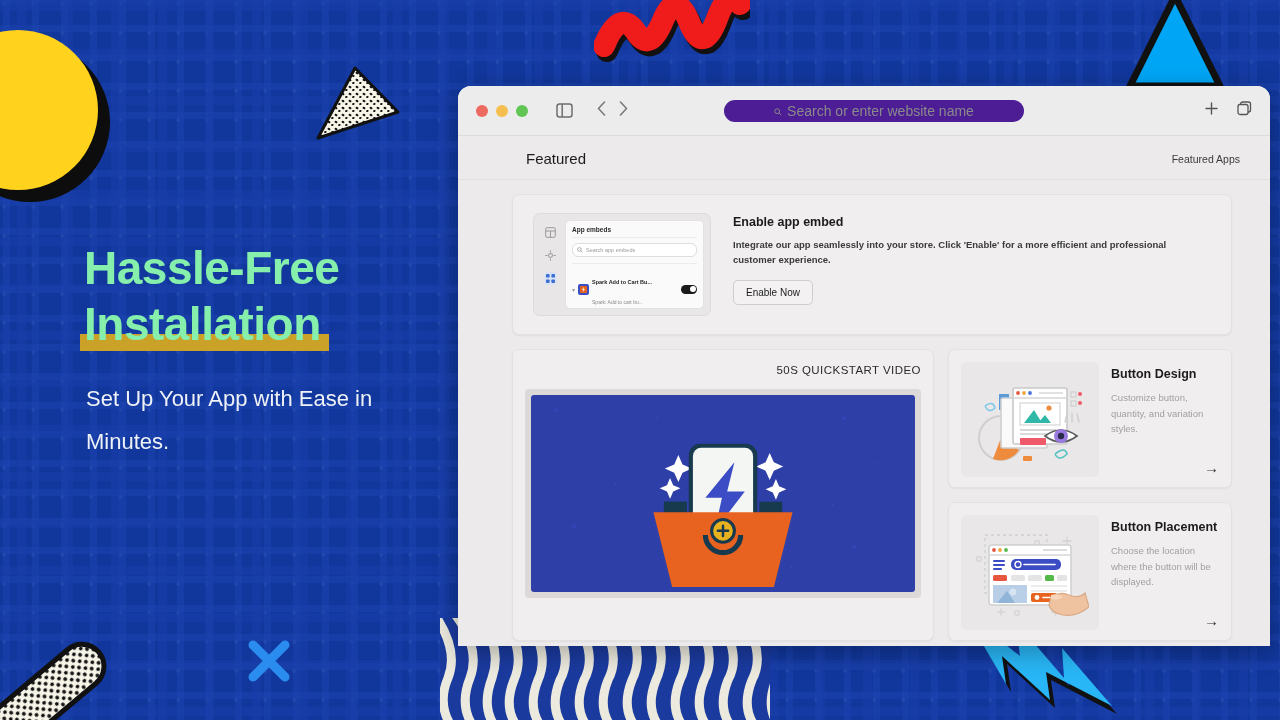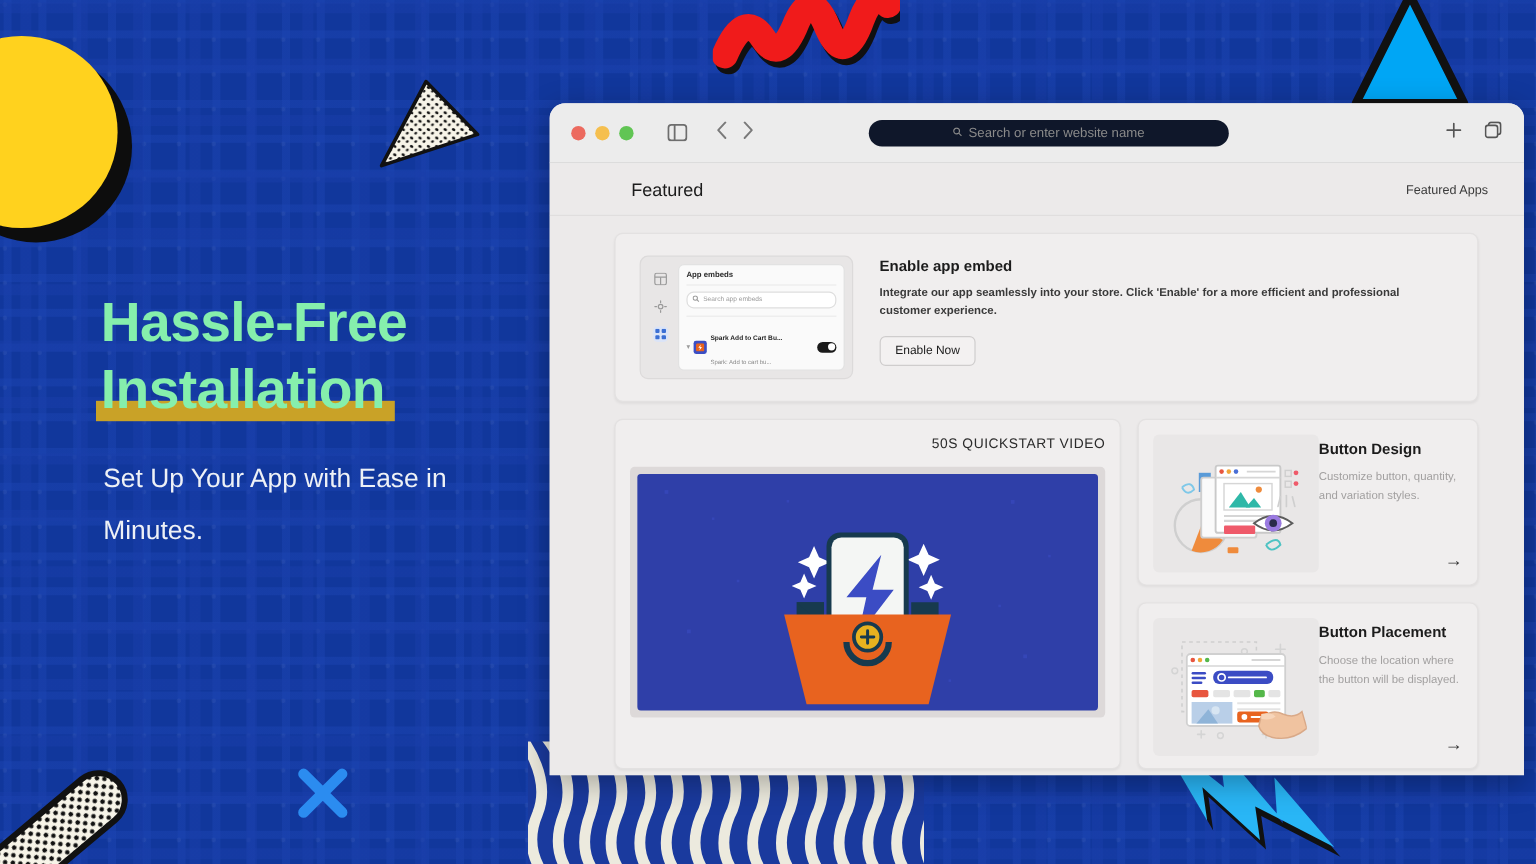--- a/index.html
+++ b/index.html
@@ -80,23 +80,23 @@
     padding:0 18px;box-sizing:border-box;gap:12px;
     border-bottom:1px solid #dcdcdc;
   }
   .dots{display:flex;gap:8px;align-items:center;}
   .dot{width:12px;height:12px;border-radius:50%;}
   .dot.r{background:#ec6a5f;} .dot.y{background:#f5bf4f;} .dot.g{background:#61c554;}
   .chrome-icon{display:flex;align-items:center;justify-content:center;color:#6e6e6e;}
   .sidebar-ico{margin-left:16px;}
   .navs{display:flex;gap:13px;margin-left:12px;color:#7a7a7a;}
   .omnibox{
-    flex:1;max-width:300px;height:22px;margin:0 auto;background:#0f172a;
+    flex:1;max-width:300px;height:22px;margin:0 auto;background:#4c1d95;
     border-radius:11px;display:flex;align-items:center;justify-content:center;
-    gap:5px;color:#8a8a8a;font-size:11px;
+    gap:5px;color:#8a8a8a;font-size:14px;
   }
   .chrome-right{display:flex;gap:18px;align-items:center;color:#555;margin-left:auto;}
 
   .bcontent{background:#eceaea;height:510px;overflow:hidden;position:relative;}
   .topbar{
     display:flex;align-items:center;justify-content:space-between;
     padding:14px 30px 12px 68px;border-bottom:1px solid #e0dede;
   }
   .topbar .dash{font-size:15px;color:#1c1c1c;}
   .topbar .feat{font-size:10.5px;color:#3b3b3b;}
@@ -143,21 +143,21 @@
   
   .grid{display:flex;gap:14px;margin-top:14px;}
   .video-card{width:422px;padding:14px 12px 18px 12px;box-sizing:border-box;text-align:right;}
   .video-card .vtitle{font-size:11.5px;letter-spacing:.45px;color:#2b2b2b;margin-bottom:13px;}
   .video-frame{
     background:#ddd9d9;border-radius:4px;padding:6px;box-sizing:border-box;
   }
   .video-inner{width:100%;height:197px;border-radius:3px;overflow:hidden;display:block;}
 
   .rightcol{flex:1;display:flex;flex-direction:column;gap:14px;}
-  .feat-card{display:flex;padding:12px;height:139px;box-sizing:border-box;}
+  .feat-card{display:flex;gap:12px;padding:12px;height:139px;box-sizing:border-box;}
   .feat-illus{
     width:138px;height:115px;background:#e9e7e7;border-radius:5px;flex:none;
     display:flex;align-items:center;justify-content:center;
   }
   .feat-body{flex:1;display:flex;flex-direction:column;padding-top:4px;}
   .feat-body h4{margin:0 0 7px 0;font-size:12.5px;color:#1c1c1c;font-weight:bold;line-height:1.35;}
   .feat-body p{margin:0;font-size:9.5px;line-height:1.65;color:#a2a0a0;}
   .feat-arrow{margin-top:auto;align-self:flex-end;color:#333;font-size:15px;line-height:1;}
 </style>
 </head>

